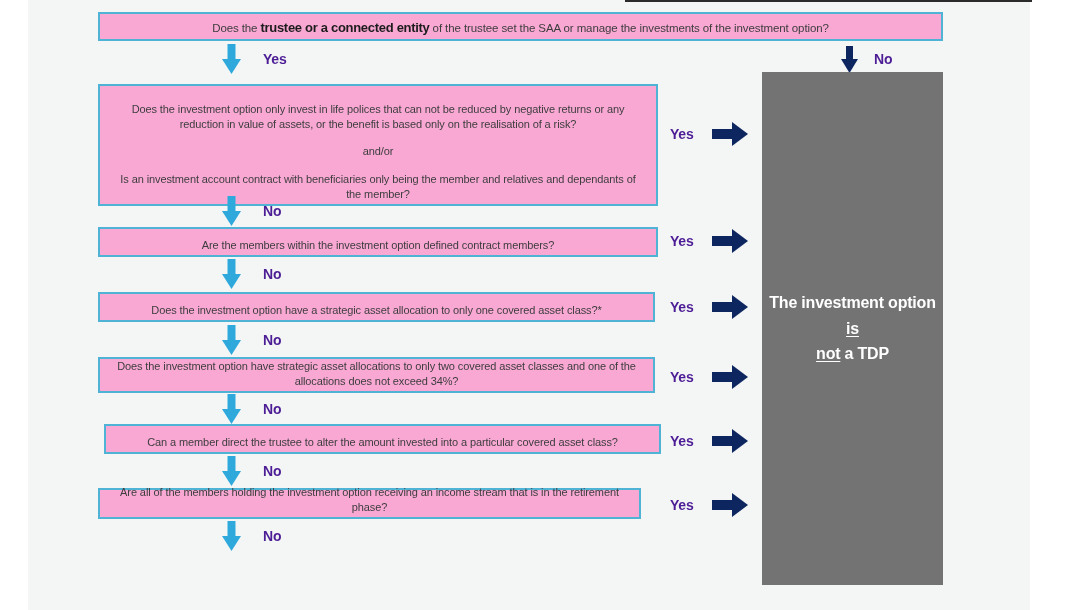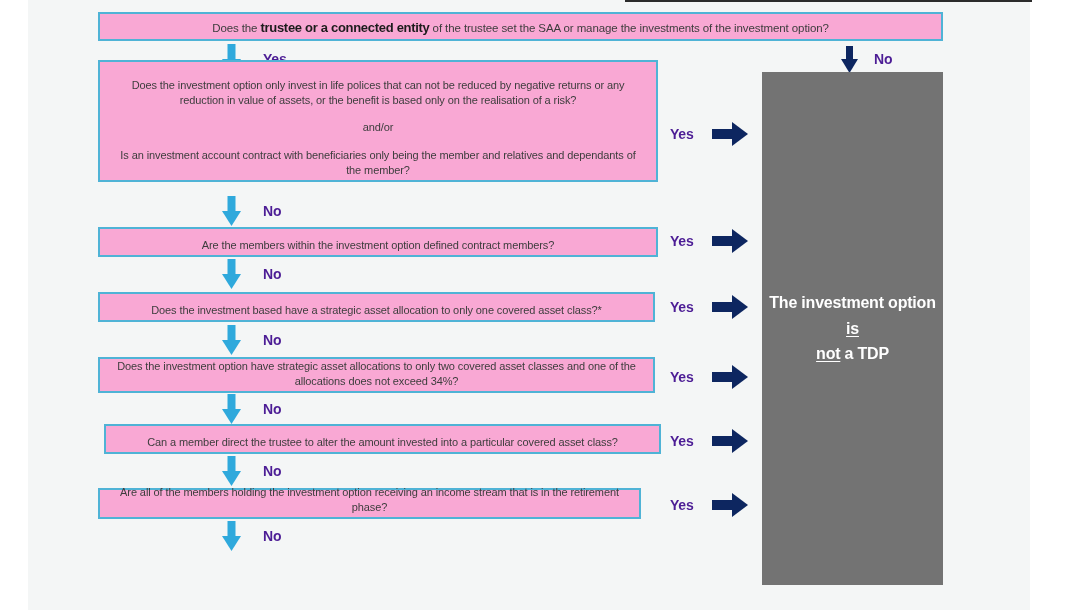--- a/index.html
+++ b/index.html
@@ -22,21 +22,21 @@
     background:#f9a8d4;
     border:2px solid #4fb3d6;
     box-sizing:border-box;
     display:flex;align-items:flex-end;justify-content:center;
     text-align:center;
     font-size:11px;line-height:1.35;letter-spacing:-0.1px;color:#3d3d3d;
   }
   .qbox .inner{padding:2px 14px;}
   .b1{left:98px;top:12px;width:845px;height:29px;font-size:11.5px;}
   .b1 .boldseg{font-weight:700;color:#1c1c1c;letter-spacing:-0.3px;font-size:13px;}
-  .b2{left:98px;top:60px;width:560px;height:122px;}
+  .b2{left:98px;top:84px;width:560px;height:122px;}
   .b2 .inner p{margin:0 0 0 0;}
   .b2 .inner p + p{margin-top:13px;}
   .b3{left:98px;top:227px;width:560px;height:30px;}
   .b4{left:98px;top:292px;width:557px;height:30px;}
   .b5{left:98px;top:357px;width:557px;height:36px;}
   .b6{left:98px;top:424px;width:557px;height:30px;margin-left:6px;}
   .b7{left:98px;top:488px;width:543px;height:31px;}
   .result-is{
     position:absolute;left:98px;top:554px;width:557px;height:31px;
     background:#2fb2e2;
@@ -112,21 +112,21 @@
 
   <div class="downrow" style="left:222px;top:259px;">
     <svg class="arrow-svg" width="19" height="30" viewBox="0 0 19 30">
       <rect class="fill-cyan" x="5.5" y="0" width="8" height="16"></rect>
       <polygon class="fill-cyan" points="0,15 19,15 9.5,30"></polygon>
     </svg>
     <span class="lbl">No</span>
   </div>
 
   <div class="qbox b4">
-    <div class="inner">Does the investment based have a strategic asset allocation to only one covered asset class?*</div>
+    <div class="inner">Does the investment option have a strategic asset allocation to only one covered asset class?*</div>
   </div>
 
   <div class="downrow" style="left:222px;top:325px;">
     <svg class="arrow-svg" width="19" height="30" viewBox="0 0 19 30">
       <rect class="fill-cyan" x="5.5" y="0" width="8" height="16"></rect>
       <polygon class="fill-cyan" points="0,15 19,15 9.5,30"></polygon>
     </svg>
     <span class="lbl">No</span>
   </div>
 

